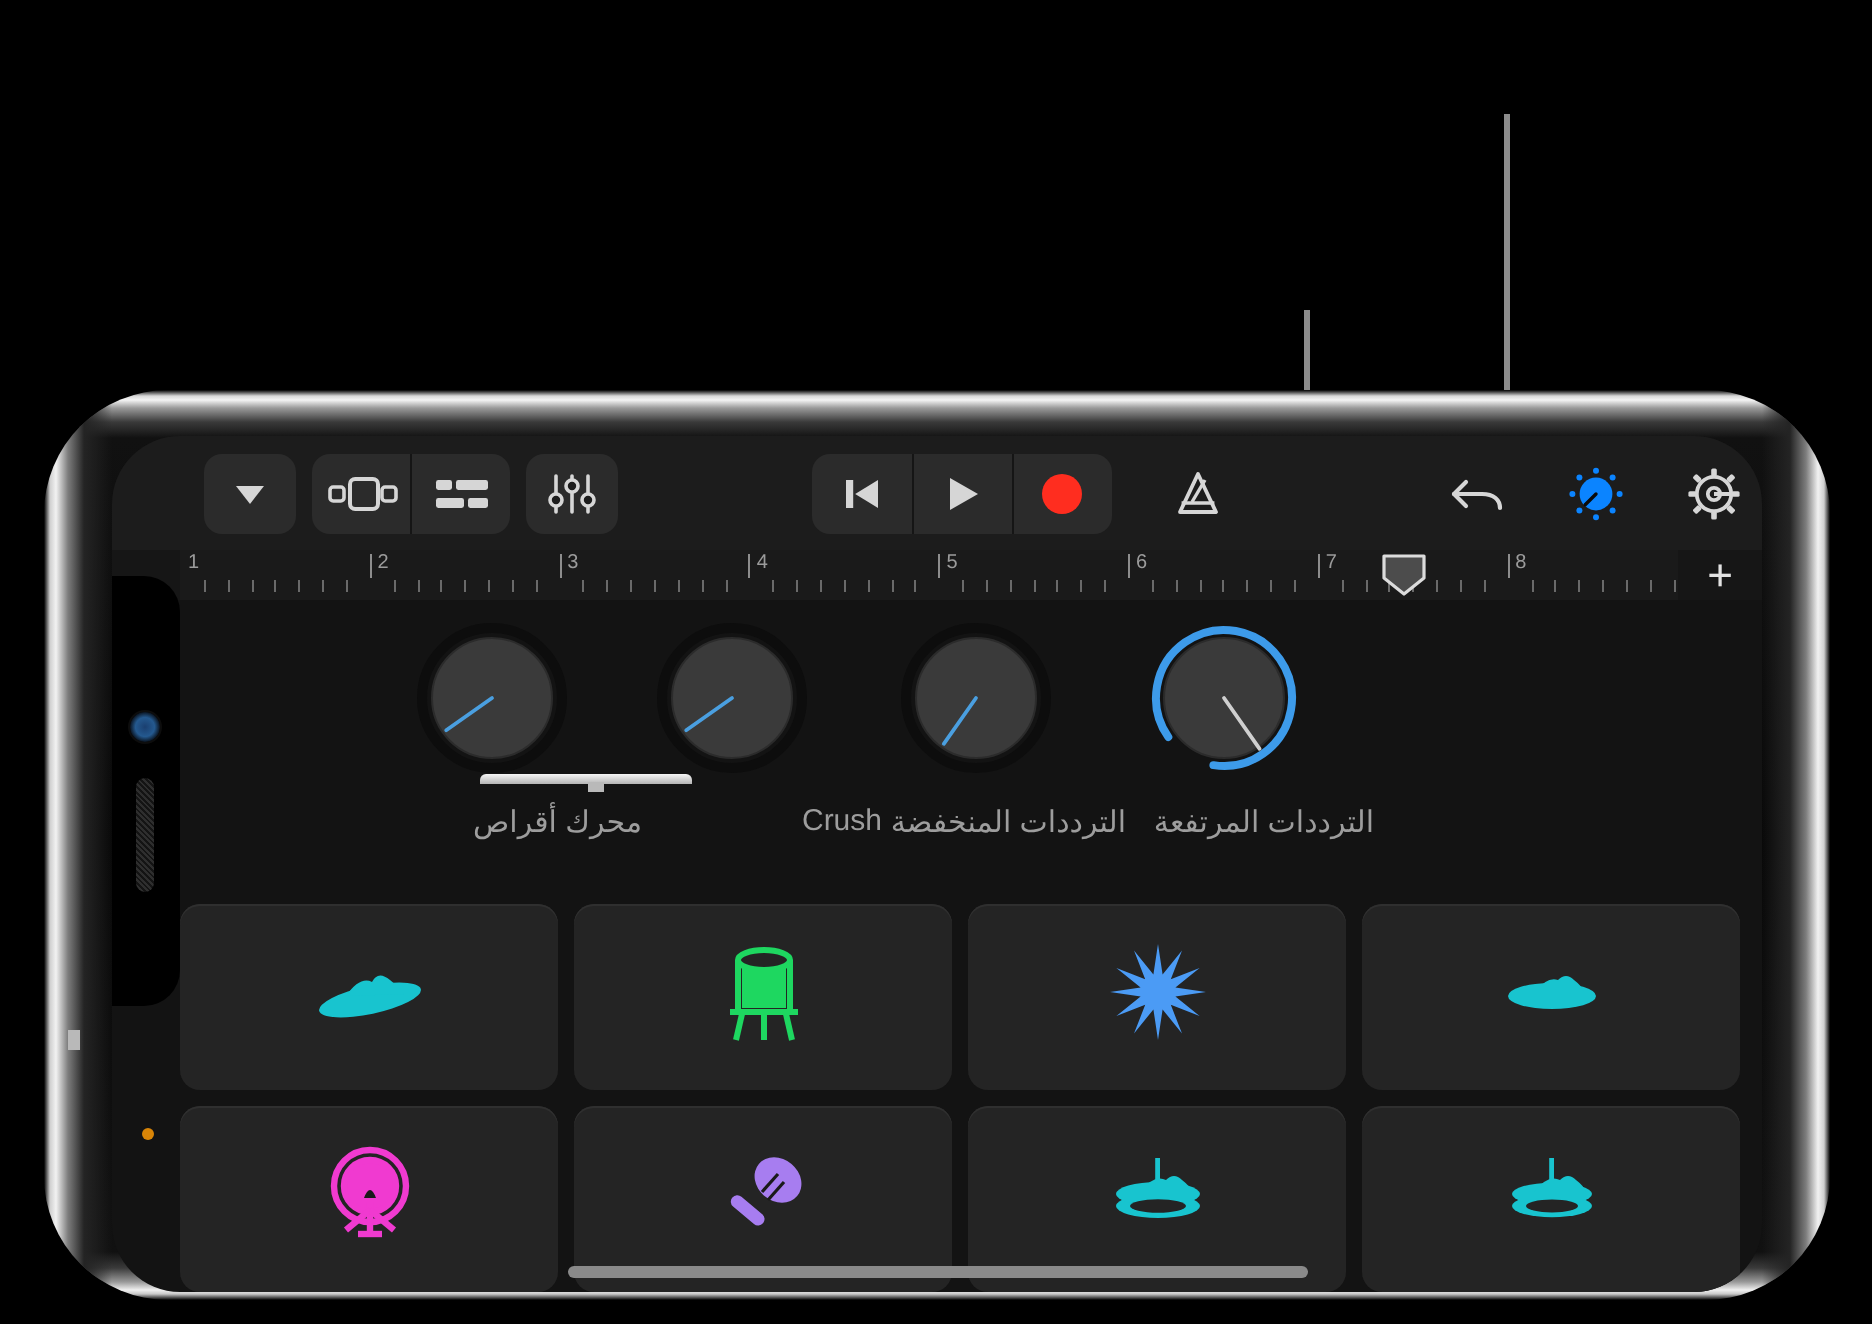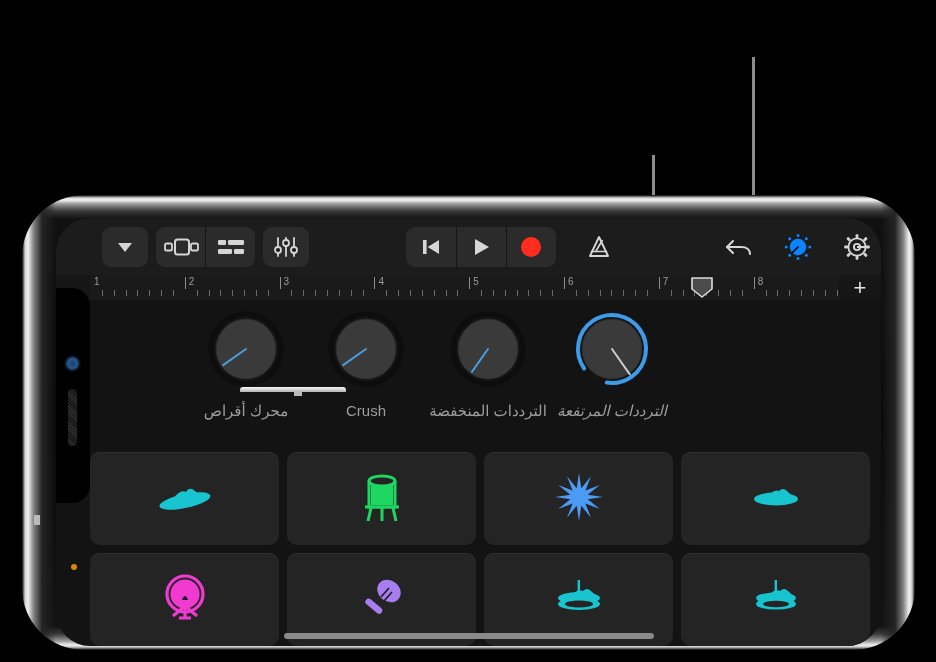--- a/index.html
+++ b/index.html
@@ -88,21 +88,21 @@
   #ruler-track { position: absolute; left: 34px; top: 0; right: 42px; height: 25px; background: #1a1a1a; }
   .bar-label { position: absolute; top: 1px; font-size: 10px; color: #9b9b9b; }
   .bar-line  { position: absolute; top: 2px; width: 1px; height: 12px; background: #8d8d8d; }
   .tick      { position: absolute; top: 15px; width: 1px; height: 6px; background: #6a6a6a; }
   #playhead  { position: absolute; top: 2px; width: 22px; height: 21px; z-index: 6; }
   #add-btn   { position: absolute; right: 6px; top: 1px; width: 30px; height: 24px;
                display:flex;align-items:center;justify-content:center; cursor:pointer; color:#e2e2e2; font-size:22px; line-height:1; }
 
   
   #fx-row { position: absolute; left: 0; top: 82px; width: 825px; height: 152px; }
-  .knob-cell { position: absolute; top: 10px; width: 150px; text-align: center; }
+  .knob-cell { position: absolute; top: 10px; width: 150px; text-align: right; }
   .knob-wrap { position: relative; width: 78px; height: 78px; margin: 0 auto; cursor: pointer; }
   .knob-label { margin-top: 14px; font-size: 15px; color: #9d9d9d; white-space: nowrap; }
 
   
   #pads { position: absolute; left: 34px; top: 234px; width: 780px; height: 194px;
           display: grid; grid-template-columns: repeat(4,1fr); grid-template-rows: repeat(2,1fr); gap: 8px; }
   .pad { background: #242424; border-radius: 10px; display: flex; align-items: center; justify-content: center;
          box-shadow: inset 0 1px 0 #2f2f2f; cursor: pointer; }
   #home-bar { position: absolute; left: 228px; bottom: 7px; width: 370px; height: 6px;
               background: #8a8a8a; border-radius: 3px; z-index: 20; }
@@ -350,21 +350,21 @@
         </div>
         <div class="knob-cell" style="left: 235px;">
           <div class="knob-wrap"><svg width="78" height="78" viewBox="0 0 78 78">
          <circle cx="39" cy="39" r="35" fill="none" stroke="#0d0d0d" stroke-width="5"></circle>
          <circle cx="39" cy="39" r="30" fill="#3a3a3a"></circle>
          <circle cx="39" cy="39" r="30" fill="none" stroke="#2b2b2b" stroke-width="1"></circle>
          <line x1="39" y1="39" x2="16.1" y2="55.1" stroke="#4a9fe0" stroke-width="1.9" stroke-linecap="round"></line>
        </svg></div>
           <div class="knob-label">Crush</div>
         </div>
-        <div class="knob-cell" style="left: 481px; font-style: italic;">
+        <div class="knob-cell" style="left: 481px;">
           <div class="knob-wrap"><svg width="78" height="78" viewBox="0 0 78 78">
          <circle cx="39" cy="39" r="34" fill="none" stroke="#3d9bea" stroke-width="4" stroke-dasharray="186 214" stroke-linecap="round" transform="rotate(145 39 39)"></circle>
          <circle cx="39" cy="39" r="30" fill="#3a3a3a"></circle>
          <circle cx="39" cy="39" r="30" fill="none" stroke="#2b2b2b" stroke-width="1"></circle>
          <line x1="39" y1="39" x2="56.8" y2="64.4" stroke="#cfcfcf" stroke-width="1.9" stroke-linecap="round"></line>
        </svg></div>
           <div class="knob-label">الترددات المرتفعة</div>
         </div>
       </div>
 

